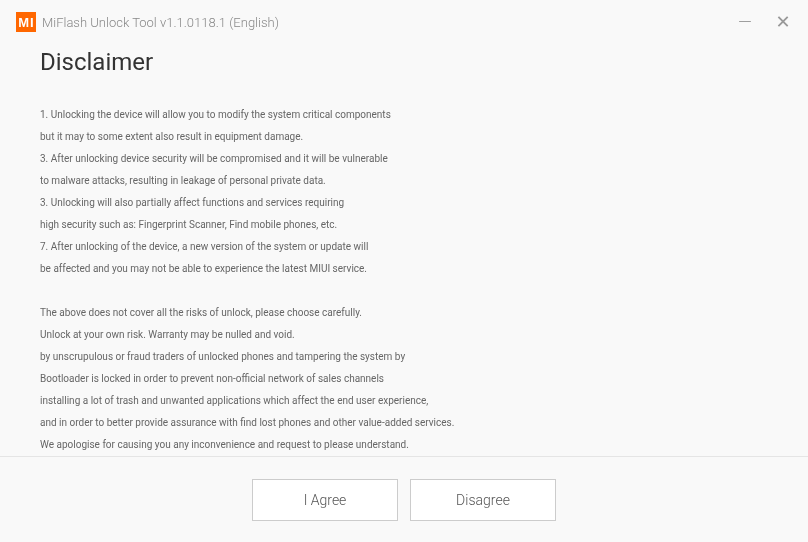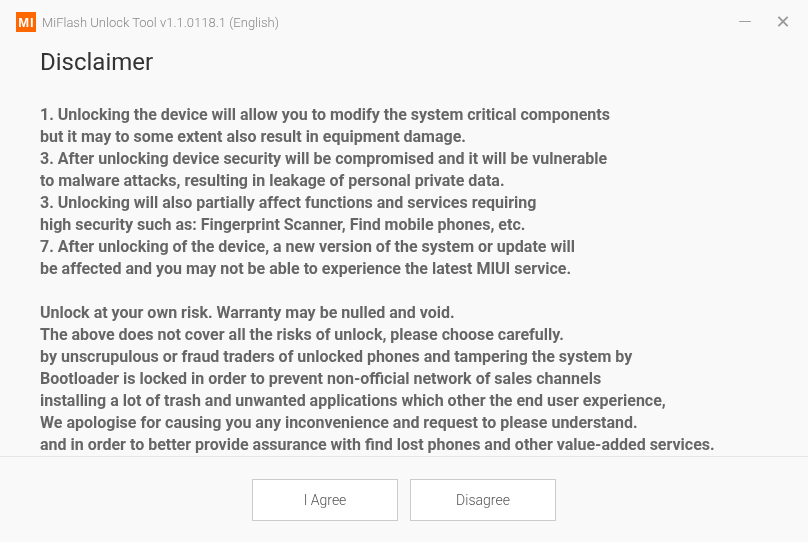--- a/index.html
+++ b/index.html
@@ -81,24 +81,24 @@
     .content {
       padding: 8px 40px 0 40px;
     }
     .disclaimer-heading {
       font-size: 24px;
       color: #333;
       font-weight: 400;
       margin-bottom: 28px;
     }
     .disclaimer-body {
-      font-size: 16px;
+      font-size: 10px;
       line-height: 22px;
       color: #666;
-      font-weight: 700;
+      font-weight: 400;
     }
     .disclaimer-body p {
       margin: 0;
     }
     .spacer {
       height: 22px;
     }
     .button-bar {
       position: absolute;
       bottom: 0;
@@ -144,26 +144,26 @@
   <div class="disclaimer-body">
     <p>1. Unlocking the device will allow you to modify the system critical components</p>
     <p>but it may to some extent also result in equipment damage.</p>
     <p>3. After unlocking device security will be compromised and it will be vulnerable</p>
     <p>to malware attacks, resulting in leakage of personal private data.</p>
     <p>3. Unlocking will also partially affect functions and services requiring</p>
     <p>high security such as: Fingerprint Scanner, Find mobile phones, etc.</p>
     <p>7. After unlocking of the device, a new version of the system or update will</p>
     <p>be affected and you may not be able to experience the latest MIUI service.</p>
     <div class="spacer"></div>
+    <p>The above does not cover all the risks of unlock, please choose carefully.</p>
     <p>Unlock at your own risk. Warranty may be nulled and void.</p>
-    <p>The above does not cover all the risks of unlock, please choose carefully.</p>
     <p>by unscrupulous or fraud traders of unlocked phones and tampering the system by</p>
     <p>Bootloader is locked in order to prevent non-official network of sales channels</p>
-    <p>installing a lot of trash and unwanted applications which other the end user experience,</p>
+    <p>installing a lot of trash and unwanted applications which affect the end user experience,</p>
+    <p>and in order to better provide assurance with find lost phones and other value-added services.</p>
     <p>We apologise for causing you any inconvenience and request to please understand.</p>
-    <p>and in order to better provide assurance with find lost phones and other value-added services.</p>
   </div>
 </div>
 
 <div class="button-bar">
   <button class="btn">I Agree</button>
   <button class="btn">Disagree</button>
 </div>
 
 </body></html>

